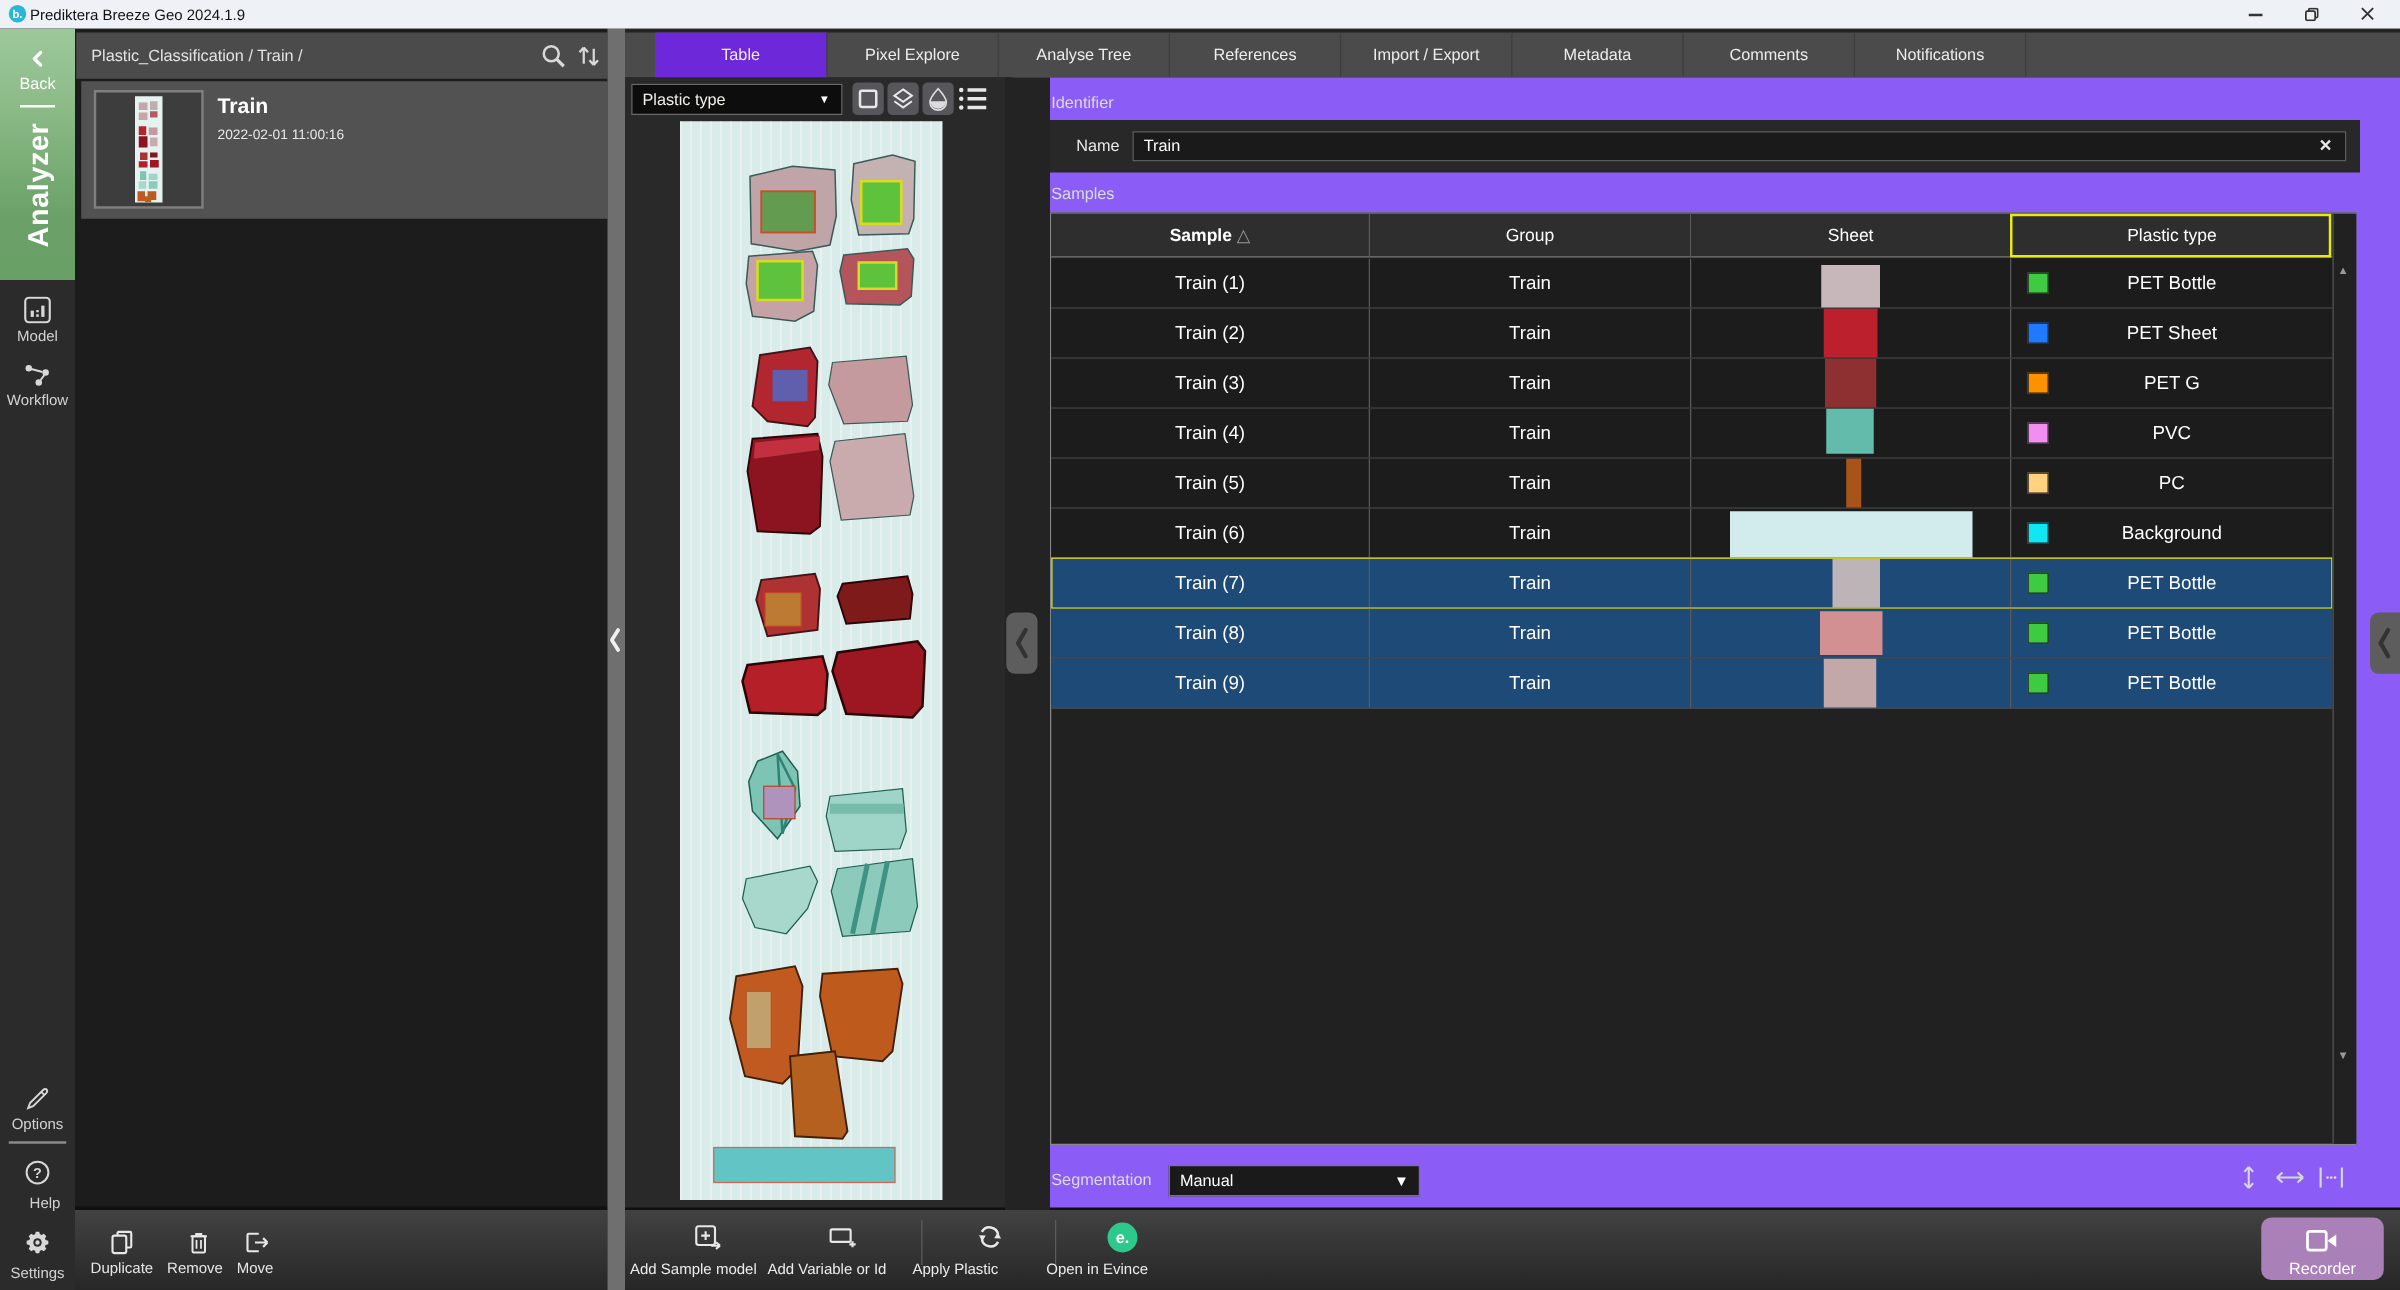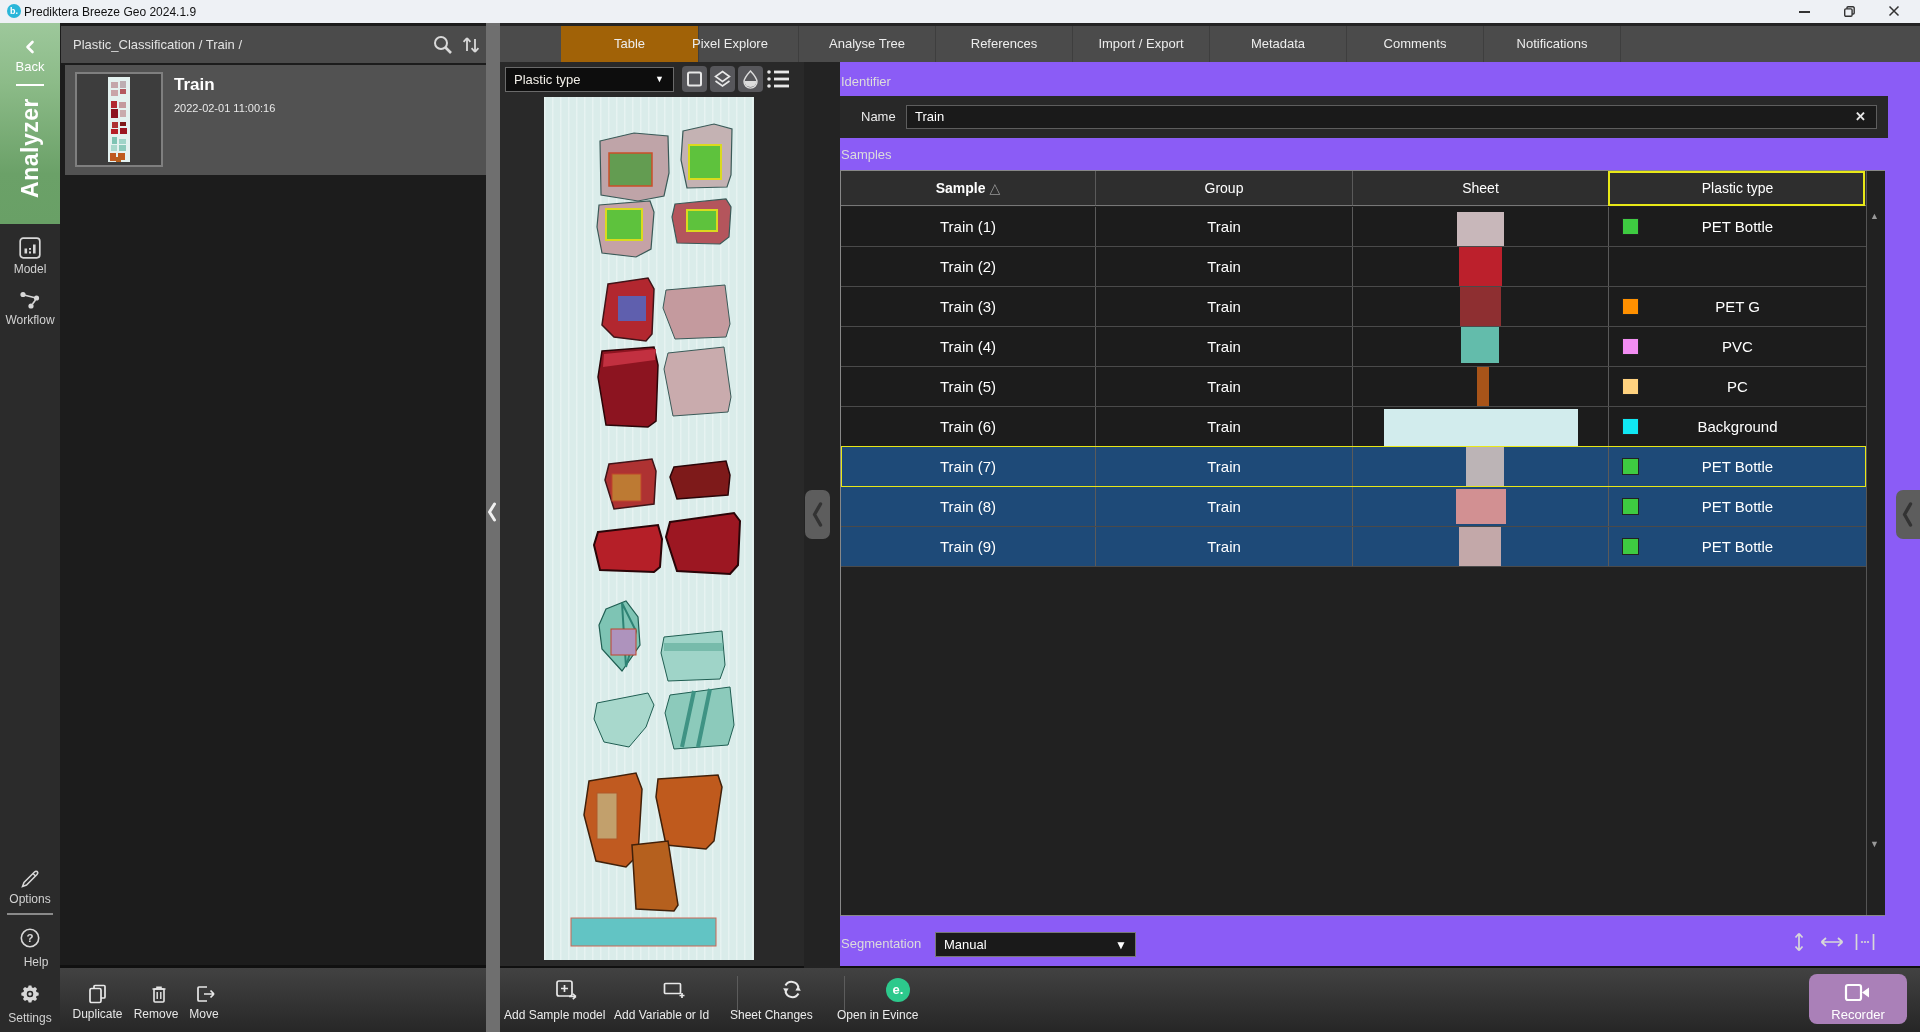--- a/index.html
+++ b/index.html
@@ -34,21 +34,21 @@
   background:linear-gradient(#424242,#272727); border-top:3px solid #101010; }
 .lb-item { position:absolute; top:39px; text-align:center; color:#e6e6e6; font-size:12px; }
 
 
 #splitter { left:486px; top:23px; width:14px; height:1009px; background:#6f6f6f; }
 
 
 #tabbar { left:500px; top:26px; width:1420px; height:36px; background:#4b4b4b; }
 .tab { position:absolute; top:0; height:36px; line-height:36px; text-align:center;
   color:#ededed; font-size:13px; border-right:1px solid #3e3e3e; }
-.tab.active { background:#a16207;margin-left:37px; }
+.tab.active { background:#6d28d9; }
 
 
 #center { left:500px; top:62px; width:310px; height:906px; background:#292929; }
 #ddl { position:absolute; left:5px; top:5px; width:169px; height:25px; background:#0d0d0d;
   border:1px solid #6a6a6a; color:#f2efe8; font-size:13px; line-height:23px; padding-left:8px; }
 .toolbtn { position:absolute; top:4px; width:25px; height:26px; background:#57575b; border-radius:4px; }
 #scanimg { position:absolute; left:44px; top:35px; width:210px; height:863px;
   background: repeating-linear-gradient(90deg, rgba(255,255,255,0.35) 0 1px, rgba(255,255,255,0) 2px 8px), #daecea; }
 
 
@@ -360,20 +360,21 @@
           <div style="position:absolute;left:104px;top:5px;width:47px;height:34px;background:#c8b7ba;"></div>
         </div>
       <div class="cell" style="left:768px;width:257px;border-right:none;"><div class="sq" style="background:#3ecb41;"></div>PET Bottle</div>
     </div>
     <div class="row" style="top:76px;">
       <div class="cell" style="left:0;width:255px;">Train (2)</div>
       <div class="cell" style="left:255px;width:257px;">Train</div>
       <div class="cell" style="left:512px;width:256px;">
           <div style="position:absolute;left:106px;top:0px;width:43px;height:39px;background:#bc202c;"></div>
         </div>
+      <div class="cell" style="left:768px;width:257px;border-right:none;"><div class="sq" style="background:#1f7aff;"></div>PET Sheet</div>
     </div>
     <div class="row" style="top:116px;">
       <div class="cell" style="left:0;width:255px;">Train (3)</div>
       <div class="cell" style="left:255px;width:257px;">Train</div>
       <div class="cell" style="left:512px;width:256px;">
           <div style="position:absolute;left:107px;top:0px;width:41px;height:39px;background:#8e2f31;"></div>
         </div>
       <div class="cell" style="left:768px;width:257px;border-right:none;"><div class="sq" style="background:#ff9000;"></div>PET G</div>
     </div>
     <div class="row" style="top:156px;">
@@ -474,21 +475,21 @@
   </div>
   <div class="bb-label" style="left:114px;width:120px;">Add Variable or Id</div>
   <div style="position:absolute;left:237px;top:8px;width:1px;height:36px;background:#5c5c5c;"></div>
   <div style="position:absolute;left:280px;top:10px;">
     <svg width="24" height="23" viewBox="0 0 24 23">
         <path d="M5.5,13.5 A7,7 0 0 0 18.5,15.5 M18.5,9.5 A7,7 0 0 0 5.5,7.5" fill="none" stroke="#e8e8e8" stroke-width="2"></path>
         <path d="M3.2,10.2 L5.8,15.2 L8.6,10.4 Z" fill="#e8e8e8"></path>
         <path d="M20.8,12.8 L18.2,7.8 L15.4,12.6 Z" fill="#e8e8e8"></path>
       </svg>
   </div>
-  <div class="bb-label" style="left:230px;width:120px;">Sheet Changes</div>
+  <div class="bb-label" style="left:230px;width:120px;">Apply Plastic</div>
   <div style="position:absolute;left:344px;top:8px;width:1px;height:36px;background:#5c5c5c;"></div>
   <div style="position:absolute;left:386px;top:10px;width:24px;height:24px;border-radius:50%;background:#2dc98c;color:#fff;
     font-size:13px;font-weight:bold;text-align:center;line-height:23px;">e.</div>
   <div class="bb-label" style="left:337px;width:120px;">Open in Evince</div>
   <div id="recorder">
     <svg width="98" height="28" viewBox="0 0 98 28" style="margin-top:5px;">
         <rect x="37" y="6" width="15" height="15" rx="2" fill="none" stroke="#fff" stroke-width="2.2"></rect>
         <path d="M53,13.5 L60,8.5 L60,18.5 Z" fill="#fff"></path>
       </svg>
     <div style="margin-top:0px;">Recorder</div>

